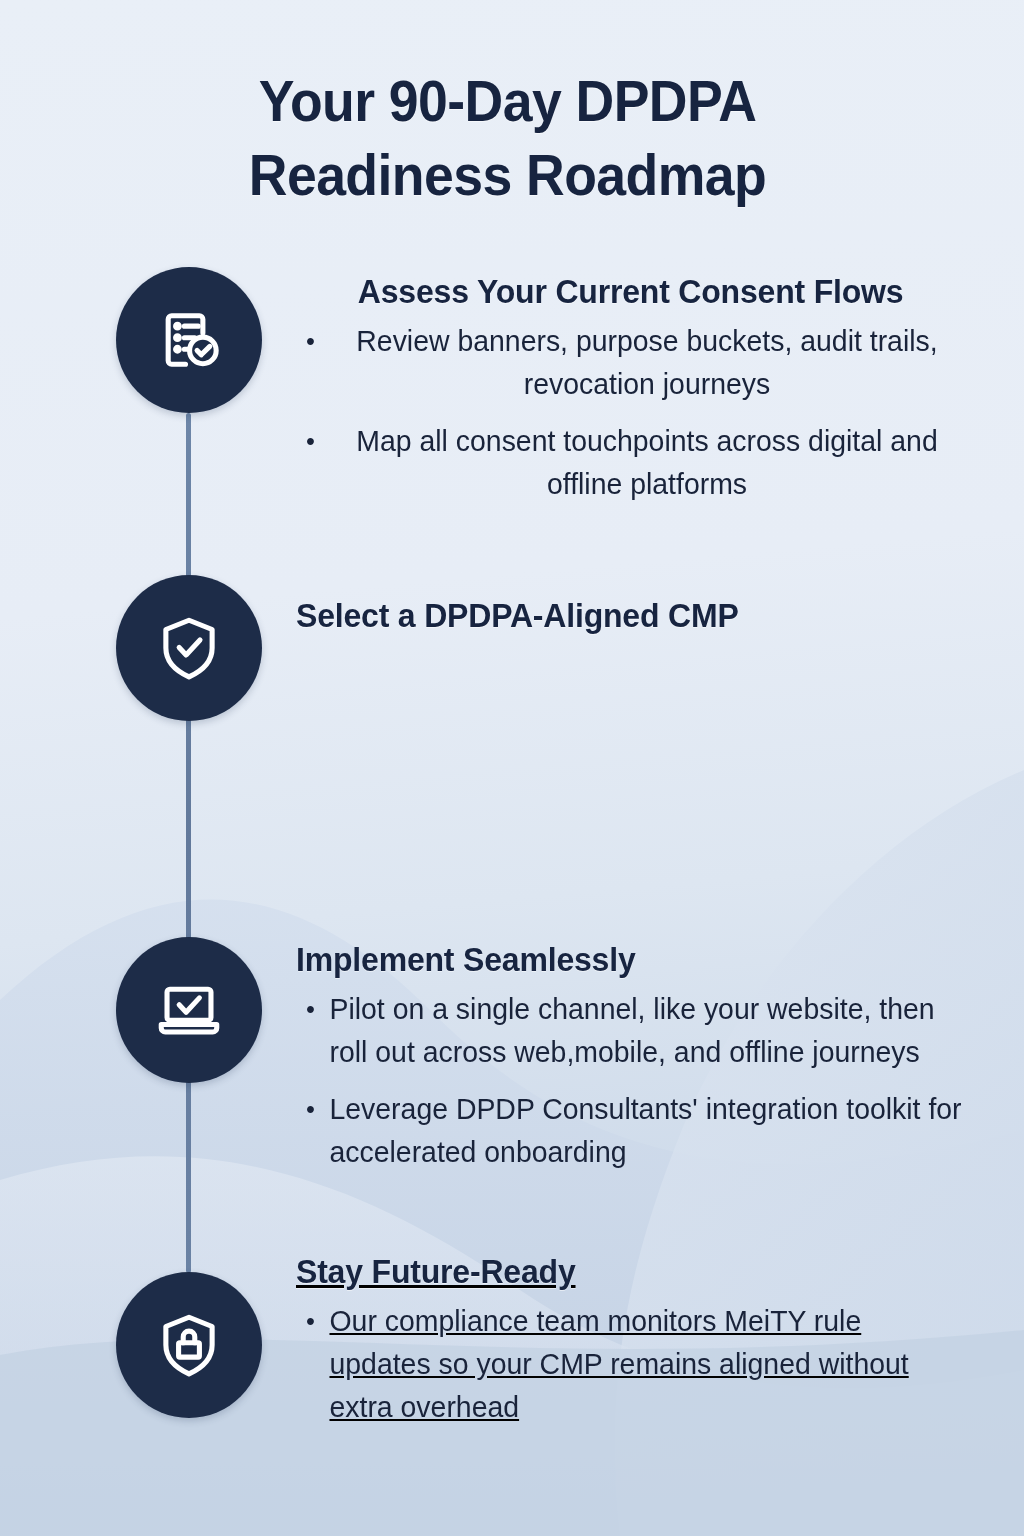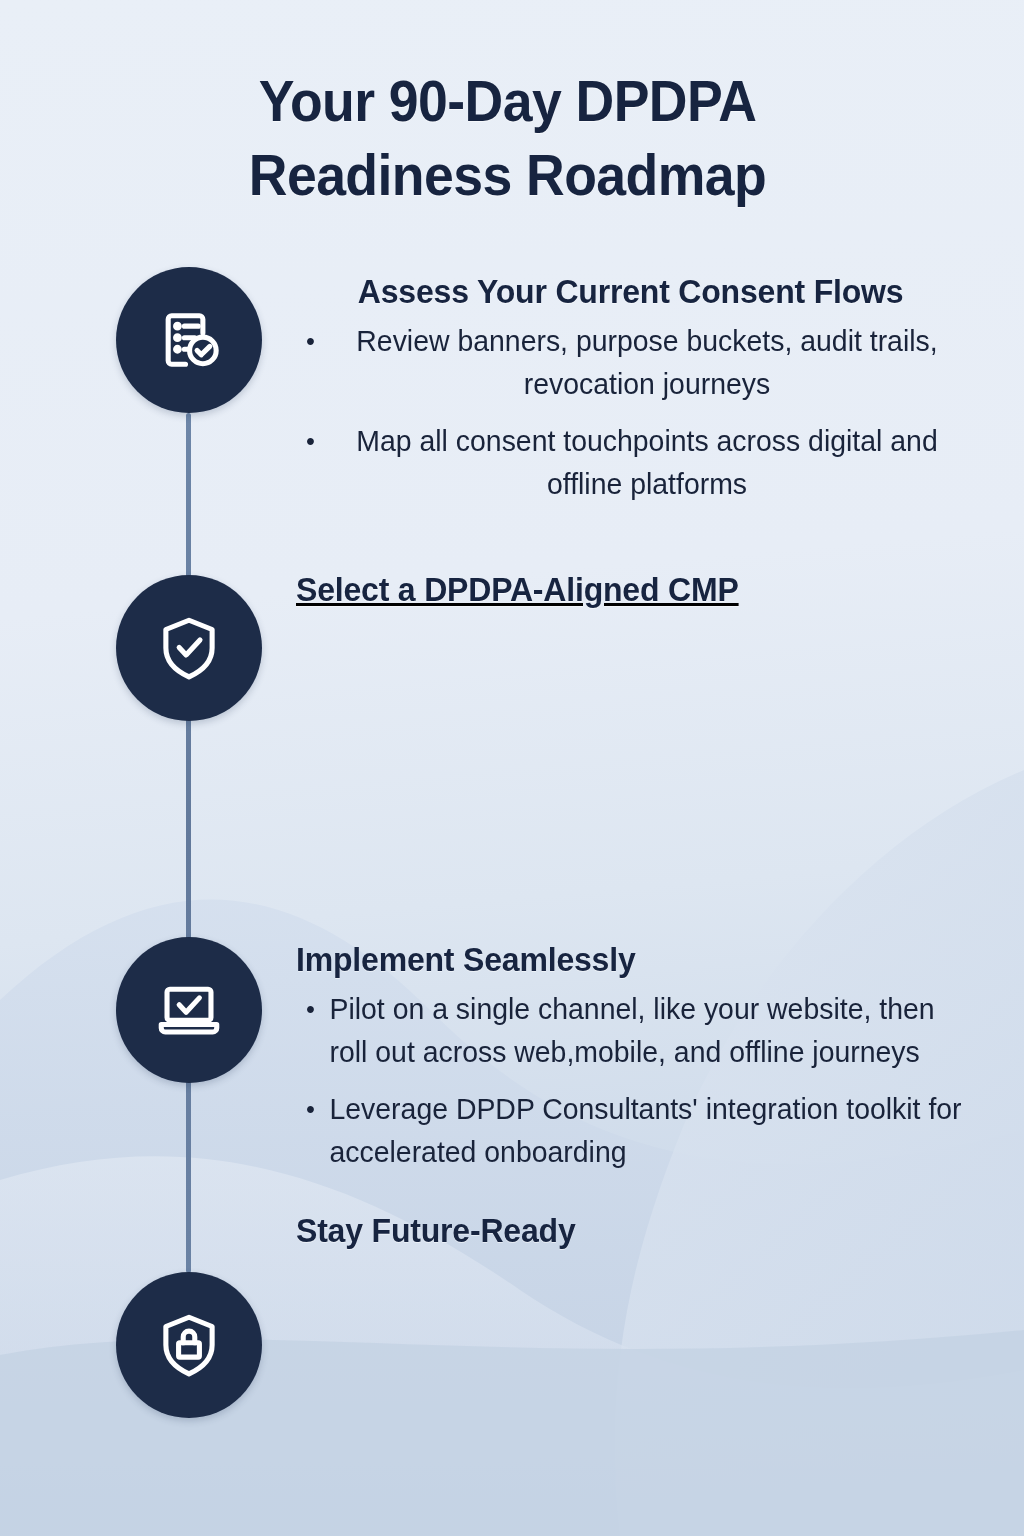--- a/index.html
+++ b/index.html
@@ -181,21 +181,21 @@
 
   <div class="step" style="top:0;">
     <div class="badge" style="left:116px; top:575px;">
       <svg width="74" height="74" viewBox="0 0 64 64">
         <g fill="none" stroke="#ffffff" stroke-width="4.4" stroke-linecap="round" stroke-linejoin="round">
           <path d="M32 8 L52 16 V32 c0 12 -9 20 -20 25 C21 52 12 44 12 32 V16 Z"></path>
           <path d="M23.5 31.5 L29.5 38 L41.5 25"></path>
         </g>
       </svg>
     </div>
-    <div class="step-body" style="top:570px;text-decoration:underline;">
+    <div class="step-body" style="top:596px;">
       <h2 class="step-heading">Select a DPDPA-Aligned CMP</h2>
     </div>
   </div>
 
   <div class="step" style="top:0;">
     <div class="badge" style="left:116px; top:937px;">
       <svg width="74" height="74" viewBox="0 0 64 64">
         <g fill="none" stroke="#ffffff" stroke-width="4.4" stroke-linecap="round" stroke-linejoin="round">
           <rect x="13" y="14" width="38" height="27" rx="2.5"></rect>
           <path d="M8 44.5 h48 a0 0 0 0 1 0 0 v3 a3.5 3.5 0 0 1 -3.5 3.5 H11.5 A3.5 3.5 0 0 1 8 47.5 Z"></path>
@@ -215,18 +215,21 @@
   <div class="step" style="top:0;">
     <div class="badge" style="left:116px; top:1272px;">
       <svg width="74" height="74" viewBox="0 0 64 64">
         <g fill="none" stroke="#ffffff" stroke-width="4.4" stroke-linecap="round" stroke-linejoin="round">
           <path d="M32 8 L52 16 V32 c0 12 -9 20 -20 25 C21 52 12 44 12 32 V16 Z"></path>
           <rect x="23" y="30" width="18" height="12.5" rx="1"></rect>
           <path d="M27 30 v-5 a5 5 0 0 1 10 0 v5"></path>
         </g>
       </svg>
     </div>
-    <div class="step-body" style="top:1211px;">
+    <div class="step-body" style="top:1252px;text-decoration:underline;">
       <h2 class="step-heading">Stay Future-Ready</h2>
+      <ul class="bullets">
+        <li class="bullet">Our compliance team monitors MeiTY rule updates so your CMP remains aligned without extra overhead</li>
+      </ul>
     </div>
   </div>
 
 </div>
 
 </body></html>

